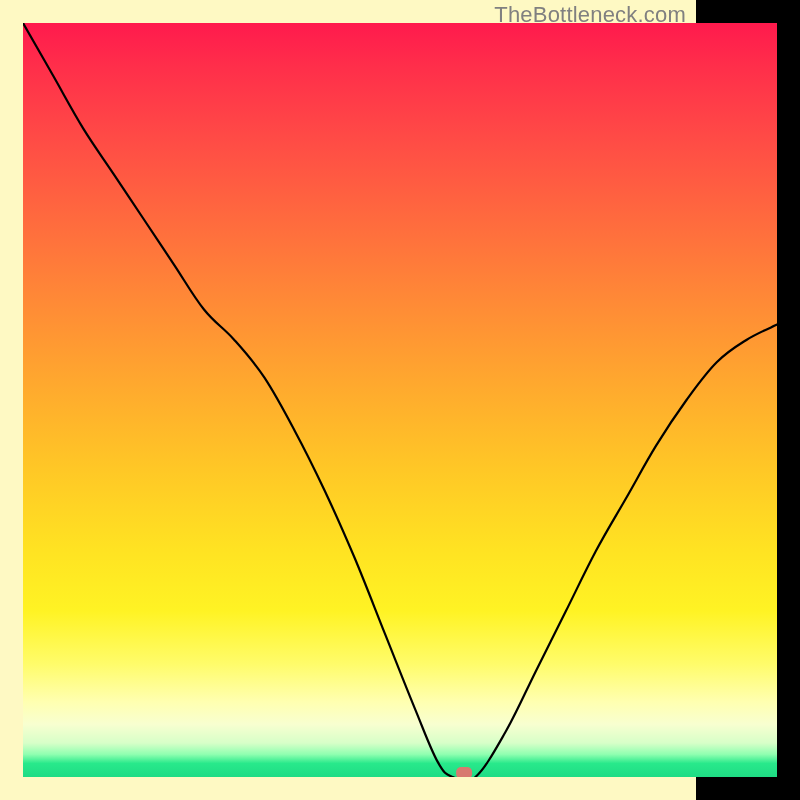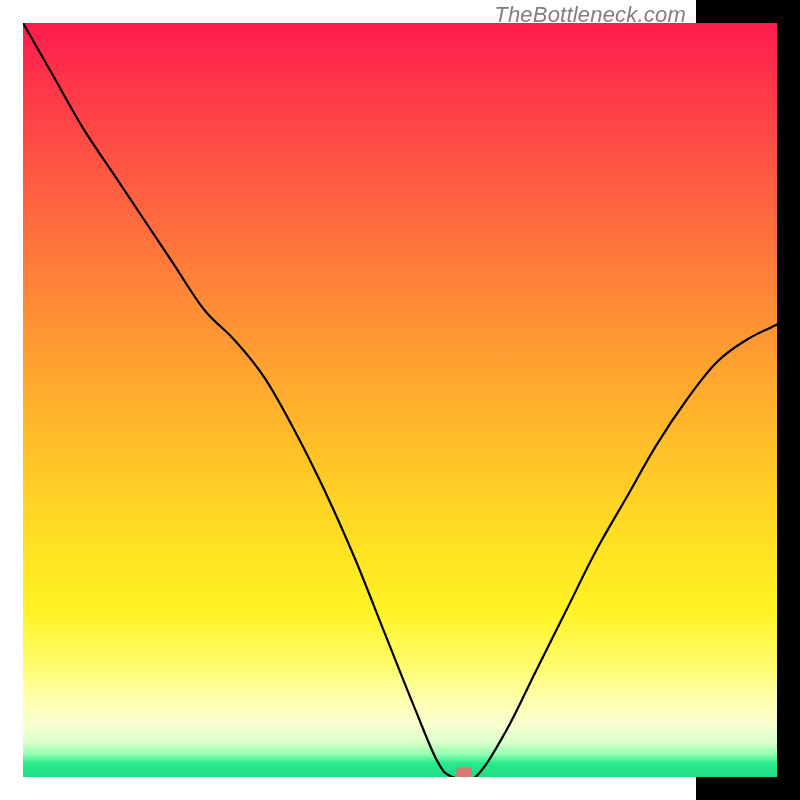--- a/index.html
+++ b/index.html
@@ -8,22 +8,21 @@
     width: 800px;
     height: 800px;
     background: #000;
     overflow: hidden;
     font-family: Arial, Helvetica, sans-serif;
   }
   .frame {
     position: relative;
     width: 696px;
     height: 800px;
-    background: #ffffff;
-    font-style: italic;
+    background: #fef9c3;
   }
   .watermark {
     position: absolute;
     top: 2px;
     right: 10px;
     color: #808080;
     font-size: 22px;
     font-weight: 400;
     z-index: 50;
     letter-spacing: 0.2px;

